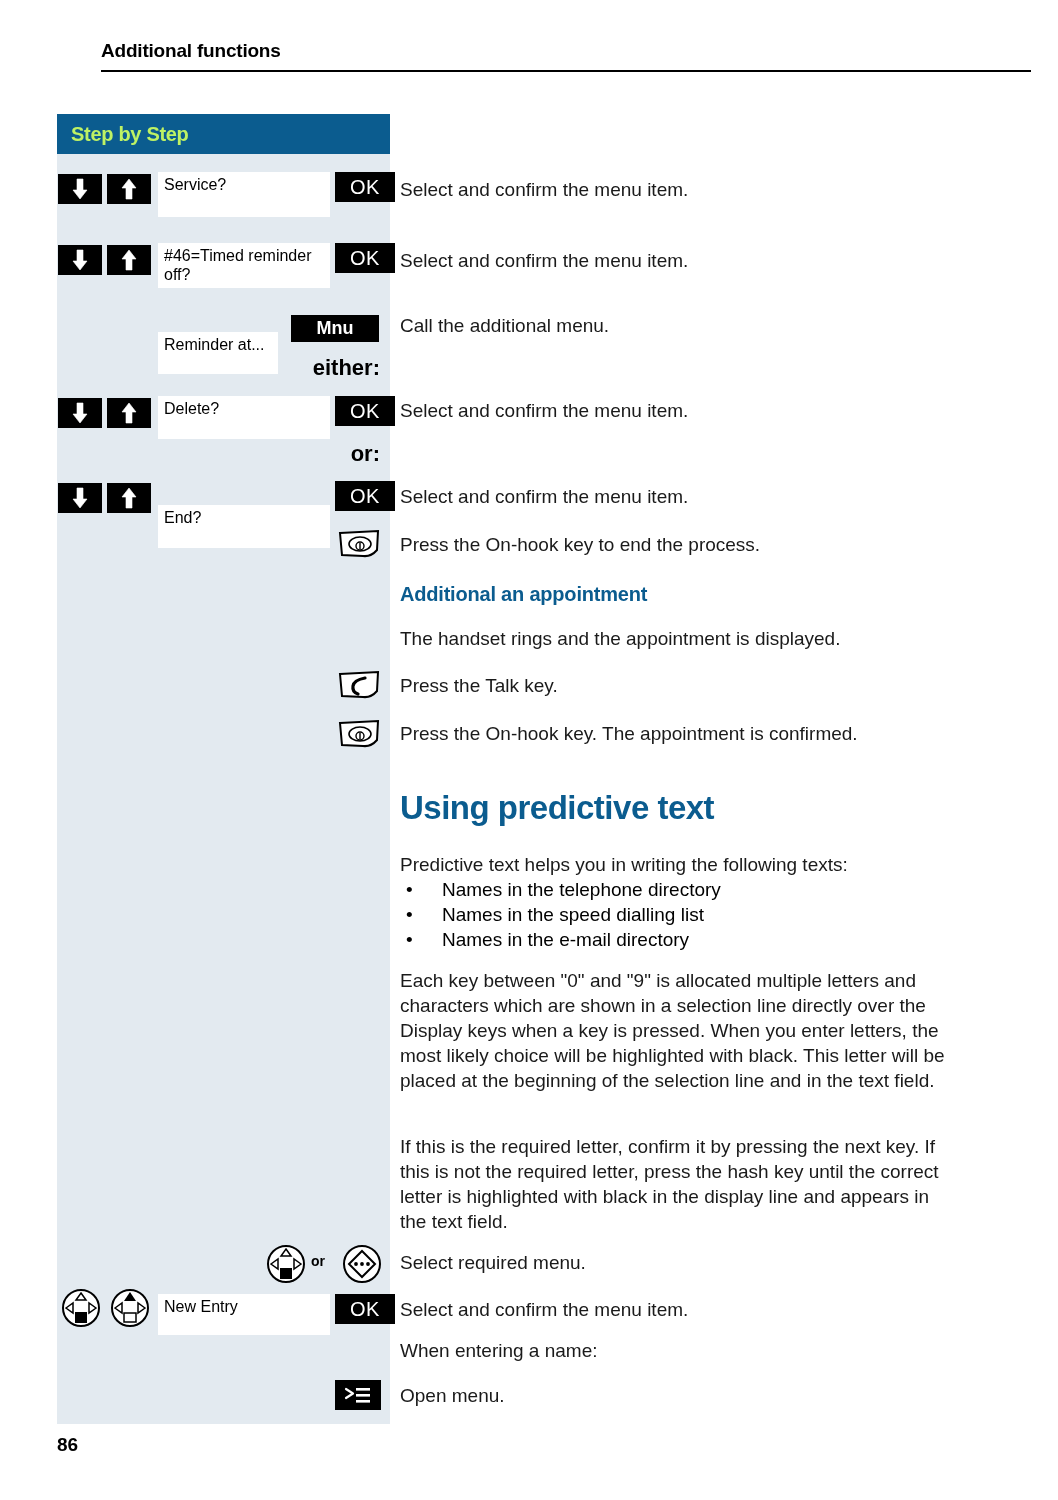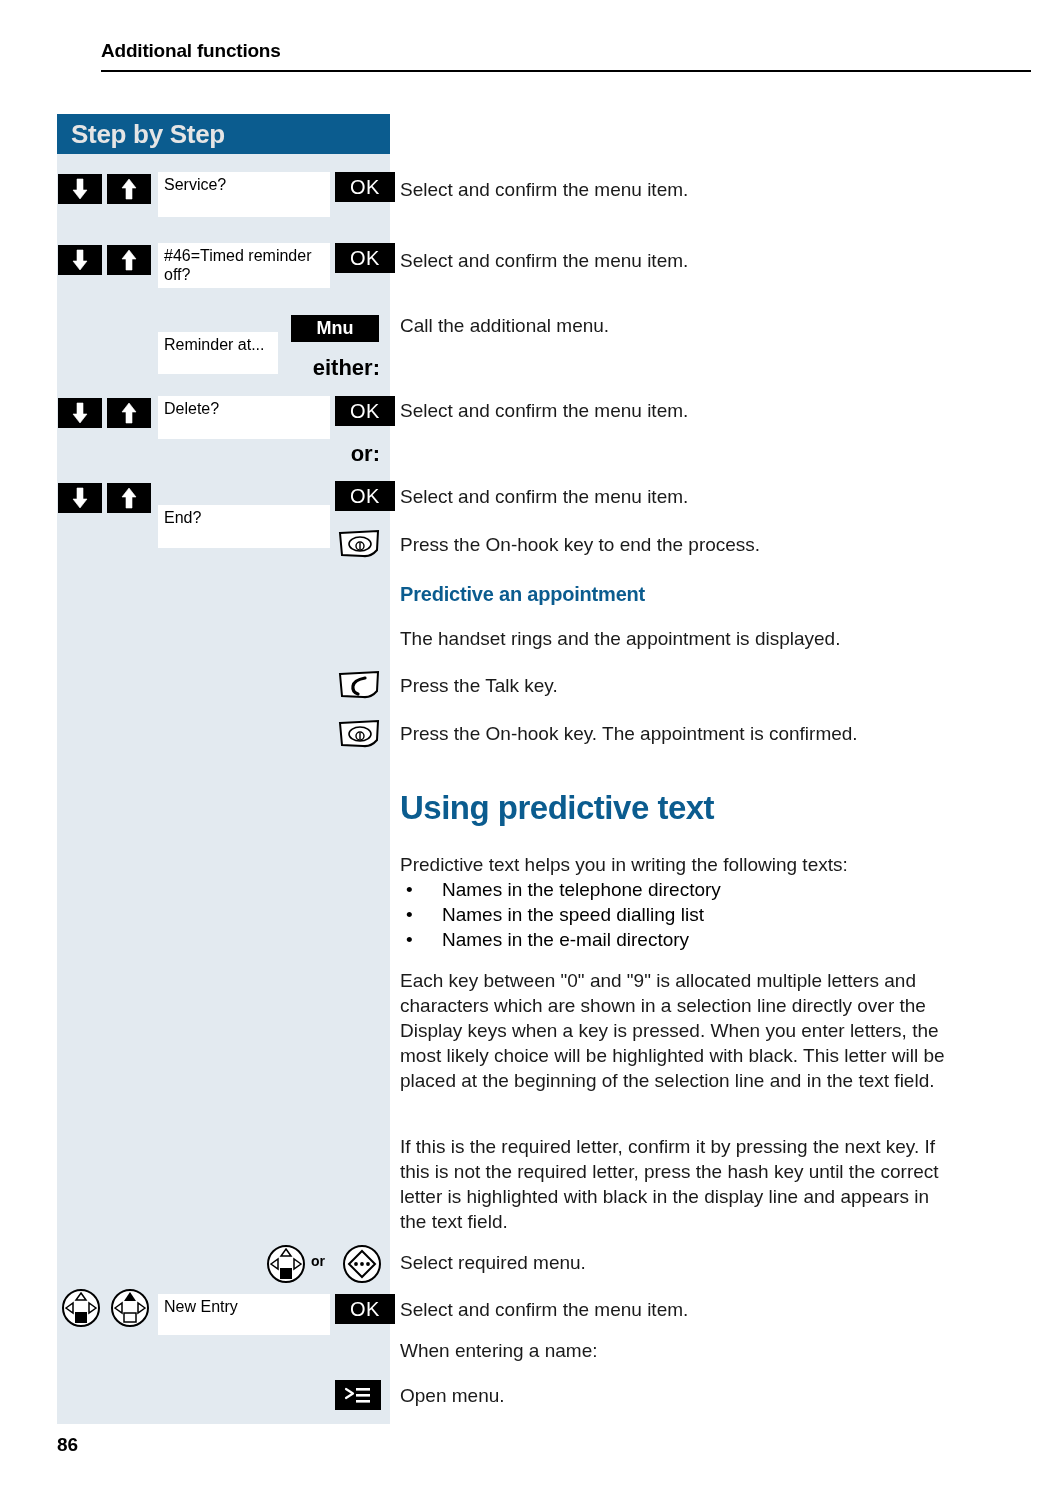--- a/index.html
+++ b/index.html
@@ -49,22 +49,22 @@
     position: absolute;
     left: 0;
     top: 0;
     width: 333px;
     height: 40px;
     background: #0b5c8f;
     display: flex;
     align-items: center;
   }
   #stepbystep-header .hdr-text {
-    color: #e5e5e5;
-    font-size: 26px;
+    color: #bef264;
+    font-size: 20px;
     font-weight: bold;
     letter-spacing: -0.3px;
     margin-left: 14px;
   }
 
   
   .abs { position: absolute; }
 
   
   .keybox {
@@ -268,21 +268,21 @@
 <div class="abs" style="left:337px; top:528px;">
   <svg width="44" height="32" viewBox="0 0 44 32">
     <path d="M3,5 L41,3 L40,22 Q34,29 26,28 L5,27 Z" fill="#ffffff" stroke="#000000" stroke-width="2"></path>
     <ellipse cx="23" cy="16" rx="11" ry="7" fill="none" stroke="#000000" stroke-width="1.6"></ellipse>
     <circle cx="23" cy="18" r="4" fill="#ffffff" stroke="#000000" stroke-width="1.4"></circle>
     <line x1="23" y1="15" x2="23" y2="21" stroke="#000000" stroke-width="1.4"></line>
   </svg>
 </div>
 <div class="rtext" style="top:532px;">Press the On-hook key to end the process.</div>
 
-<h2 class="section" style="top:583px;">Predictive an appointment</h2>
+<h2 class="section" style="top:583px;">Additional an appointment</h2>
 <div class="rtext" style="top:626px;">The handset rings and the appointment is displayed.</div>
 
 <div class="abs" style="left:337px; top:669px;">
   <svg width="44" height="32" viewBox="0 0 44 32">
     <path d="M3,5 L41,3 L40,22 Q34,29 26,28 L5,27 Z" fill="#ffffff" stroke="#000000" stroke-width="2"></path>
     <path d="M28,9 Q17,11 16,17 Q15,23 21,25" fill="none" stroke="#000000" stroke-width="3.2" stroke-linecap="round"></path>
   </svg>
 </div>
 <div class="rtext" style="top:673px;">Press the Talk key.</div>
 

